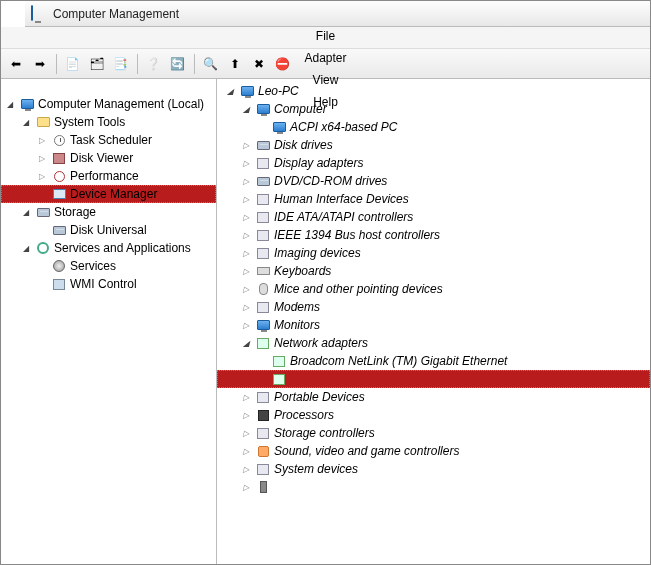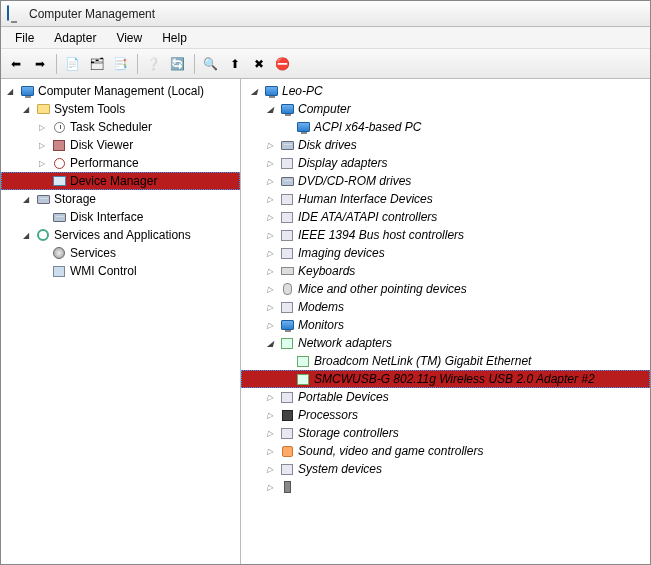--- a/index.html
+++ b/index.html
@@ -1,26 +1,26 @@
 <!DOCTYPE html>
 <html><head>
 <meta charset="utf-8">
 <style>
 * { margin: 0; padding: 0; box-sizing: border-box; font-family: "Segoe UI", Tahoma, sans-serif; font-size: 12px; }
 body { background: #fff; width: 651px; height: 565px; overflow: hidden; border: 1px solid #888; }
-.titlebar { background: linear-gradient(#fdfdfd,#e8e8e8); height: 26px; display: flex; align-items: center; padding: 0 6px; border-bottom: 1px solid #bbb; }
+.titlebar { background: linear-gradient(#fdfdfd,#e8e8e8); height: 26px; display: flex; align-items: center; padding: 0 6px; border-bottom: 1px solid #bbb; margin-left: 24px; }
 .titlebar .ticon { width: 16px; height: 16px; margin-right: 6px; }
 .titlebar .title { color: #222; }
-.menubar { background: #f5f5f5; height: 22px; display: flex; align-items: center; padding: 0 6px; gap: 4px; border-bottom: 1px solid #ddd; }
+.menubar { background: #f5f5f5; height: 22px; display: flex; align-items: center; padding: 0 6px; gap: 4px; border-bottom: 1px solid #ddd; flex-direction: column; }
 .menubar .mi { padding: 2px 8px; cursor: default; }
 .toolbar { background: linear-gradient(#f9f9f9,#eaeaea); height: 30px; display: flex; align-items: center; padding: 0 4px; gap: 2px; border-bottom: 1px solid #bbb; }
 .toolbar .tb { width: 22px; height: 22px; display: flex; align-items: center; justify-content: center; border: 1px solid transparent; border-radius: 2px; cursor: default; }
 .toolbar .sep { width: 1px; height: 20px; background: #bbb; margin: 0 3px; }
 .panes { display: flex; height: calc(100% - 78px); }
-.left { width: 240px; border-right: 1px solid #bbb; overflow: auto; padding: 3px 0; }
+.left { width: 216px; border-right: 1px solid #bbb; overflow: auto; padding: 16px 0; }
 .right { flex: 1; overflow: auto; padding: 3px 0; font-style: italic; }
 .node { display: flex; align-items: center; height: 18px; white-space: nowrap; cursor: default; padding-right: 6px; }
 .node.sel { background: #b91c1c; outline: 1px dotted #3399ff; outline-offset: -1px; }
 .exp { width: 14px; height: 14px; display: flex; align-items: center; justify-content: center; color: #555; font-size: 10px; }
 .exp.open::before { content: "◢"; font-size: 8px; color: #444; }
 .exp.closed::before { content: "▷"; font-size: 8px; color: #888; }
 .exp.none { visibility: hidden; }
 .nicon { width: 16px; height: 16px; margin: 0 3px 0 2px; display: inline-flex; align-items: center; justify-content: center; }
 .lbl { color: #000; }
 .ind { display: inline-block; }
@@ -136,21 +136,21 @@
           <span class="ic-disk"></span>
         </span>
         <span class="lbl">Storage</span>
       </div>
       <div class="node">
         <span class="ind" style="width: 34px;"></span>
         <span class="exp none"></span>
         <span class="nicon">
           <span class="ic-disk"></span>
         </span>
-        <span class="lbl">Disk Interface</span>
+        <span class="lbl">Disk Universal</span>
       </div>
       <div class="node">
         <span class="ind" style="width: 18px;"></span>
         <span class="exp open"></span>
         <span class="nicon">
           <span class="ic-gear"></span>
         </span>
         <span class="lbl">Services and Applications</span>
       </div>
       <div class="node">
@@ -298,21 +298,20 @@
           <span class="ic-net"></span>
         </span>
         <span class="lbl">Broadcom NetLink (TM) Gigabit Ethernet</span>
       </div>
       <div class="node sel">
         <span class="ind" style="width: 38px;"></span>
         <span class="exp none"></span>
         <span class="nicon">
           <span class="ic-net"></span>
         </span>
-        <span class="lbl">SMCWUSB-G 802.11g Wireless USB 2.0 Adapter #2</span>
       </div>
       <div class="node">
         <span class="ind" style="width: 22px;"></span>
         <span class="exp closed"></span>
         <span class="nicon">
           <span class="ic-dev"></span>
         </span>
         <span class="lbl">Portable Devices</span>
       </div>
       <div class="node">

